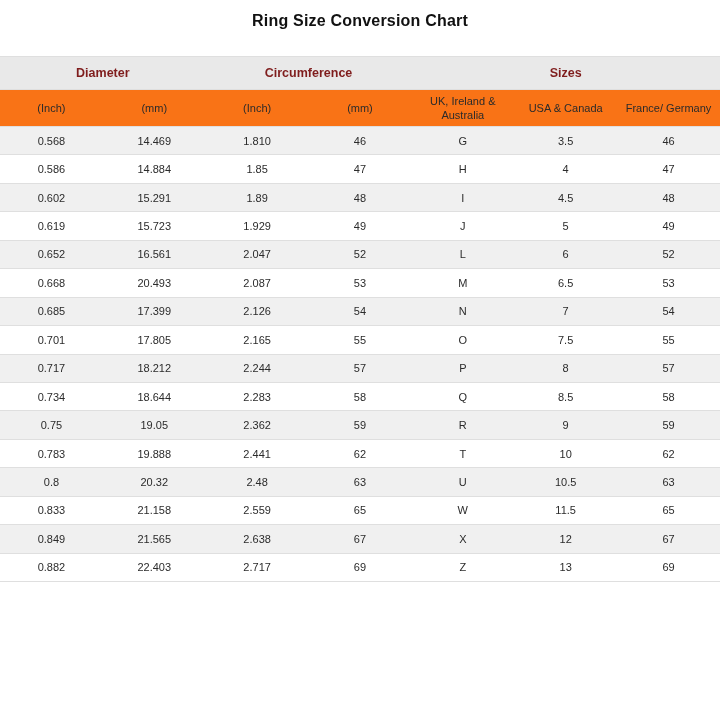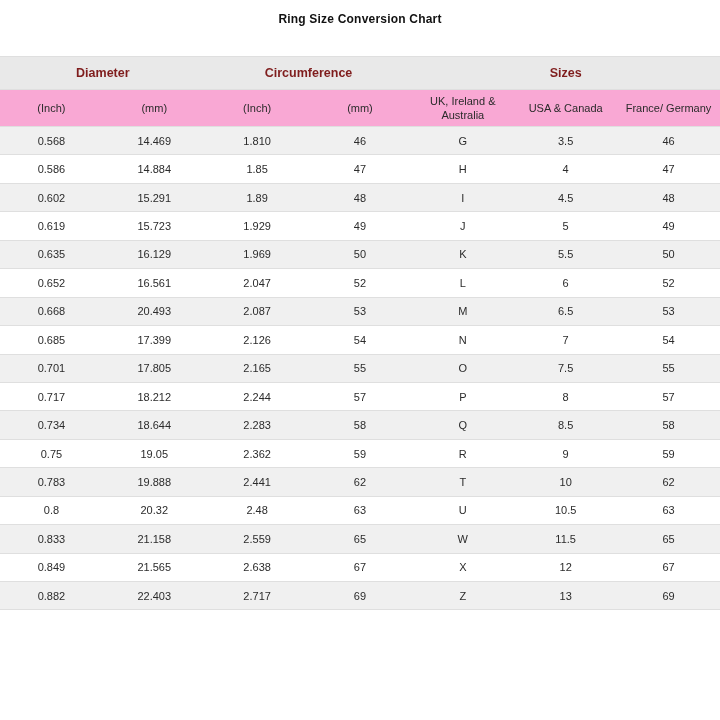--- a/index.html
+++ b/index.html
@@ -18,21 +18,21 @@
     height: 720px;
     font-family: "Liberation Sans", sans-serif;
     color: var(--text);
   }
   .page { width: 720px; }
   .title {
     margin: 0;
     padding-top: 12px;
     height: 56px;
     text-align: center;
-    font-size: 12px;
+    font-size: 16px;
     font-weight: bold;
     color: var(--title);
     letter-spacing: 0.2px;
   }
   table.chart {
     width: 720px;
     border-collapse: collapse;
     table-layout: fixed;
     border-top: 1px solid var(--border);
   }
@@ -47,21 +47,21 @@
   tr.group-row {
     background: var(--header-bg);
     height: 33px;
   }
   tr.group-row th {
     font-weight: bold;
     font-size: 12.5px;
     color: #7f1d1d;
   }
   tr.sub-row {
-    background: #f9a8d4;
+    background: #f97316;
     height: 37px;
   }
   tr.sub-row th {
     font-size: 11px;
     line-height: 1.3;
   }
   tbody tr {
     height: 28.45px;
     font-size: 11px;
   }
@@ -130,29 +130,20 @@
         <tr>
           <td>0.619</td>
           <td>15.723</td>
           <td>1.929</td>
           <td>49</td>
           <td>J</td>
           <td>5</td>
           <td>49</td>
         </tr>
         <tr>
-          <td>0.635</td>
-          <td>16.129</td>
-          <td>1.969</td>
-          <td>50</td>
-          <td>K</td>
-          <td>5.5</td>
-          <td>50</td>
-        </tr>
-        <tr>
           <td>0.652</td>
           <td>16.561</td>
           <td>2.047</td>
           <td>52</td>
           <td>L</td>
           <td>6</td>
           <td>52</td>
         </tr>
         <tr>
           <td>0.668</td>

